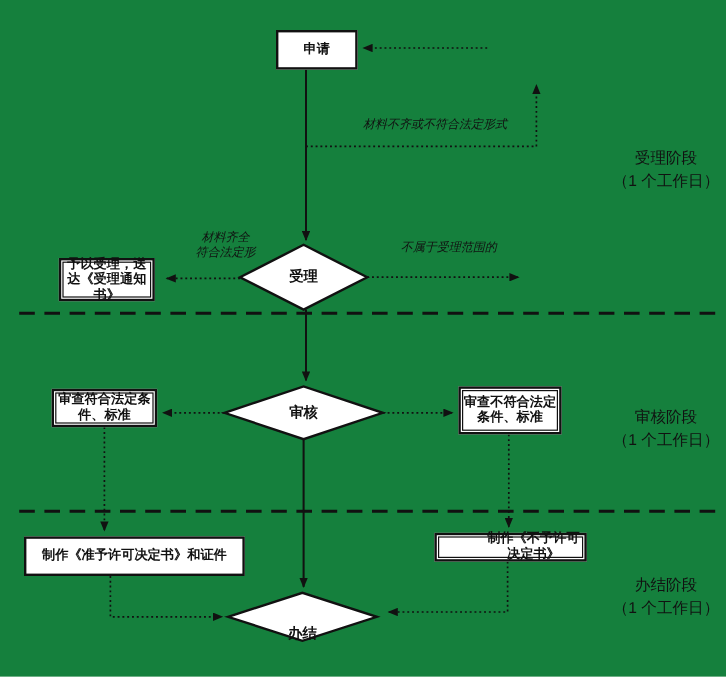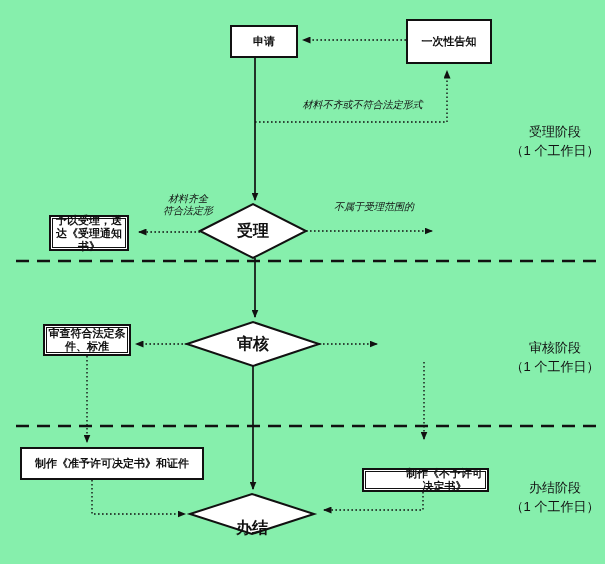--- a/index.html
+++ b/index.html
@@ -1,19 +1,19 @@
 <!DOCTYPE html>
 <html><head>
 <meta charset="utf-8">
 <style>
   html,body{margin:0;padding:0;background:#fff;}
   .canvas{
     position:relative;
     width:605px;height:564px;
-    background:#86efac;
+    background:#15803d;
     font-family:"Liberation Sans", sans-serif;
     color:#111;
     overflow:hidden;
   }
   .canvas svg{position:absolute;left:0;top:0;}
   .box{
     position:absolute;
     box-sizing:border-box;
     border:2px solid #111;
     background:#fff;
@@ -22,21 +22,21 @@
     font-size:11px;font-weight:600;line-height:13px;
     padding:1px 2px;
   }
   .box.double{
     outline:1px solid #111;
     outline-offset:-4px;
   }
   .diamond-label{
     position:absolute;
     transform:translate(-50%,-50%);
-    font-size:16px;font-weight:600;
+    font-size:12px;font-weight:600;
     white-space:nowrap;
   }
   .edge-label{
     position:absolute;
     font-family:"DejaVu Serif", serif;
     font-style:italic;
     font-size:10px;line-height:12px;
     text-align:center;
     white-space:nowrap;
   }
@@ -82,39 +82,39 @@
 
     <polygon points="200,231 253,204 306,231 253,258" fill="#fff" stroke="#111" stroke-width="2"></polygon>
     <polygon points="187,344 253,322 319,344 253,366" fill="#fff" stroke="#111" stroke-width="2"></polygon>
     <polygon points="190,514 252,494 314,514 252,534" fill="#fff" stroke="#111" stroke-width="2"></polygon>
   </svg>
 
   <div class="box" style="left:230px;top:25px;width:68px;height:33px;">
     <span>申请</span>
   </div>
 
-  <div class="box" style="left:406px;top:19px;width:86px;height:45px;">
-    <span>一次性告知</span>
-  </div>
 
   <div class="box double" style="left:37px;top:215px;width:80px;height:36px;margin-left:12px;">
     <span>予以受理，送达《受理通知书》</span>
   </div>
 
 
   <div class="box double" style="left:43px;top:324px;width:88px;height:32px;justify-content:center;">
     <span>审查符合法定条件、标准</span>
   </div>
 
+  <div class="box double" style="left:382px;top:322px;width:86px;height:40px;">
+    <span>审查不符合法定条件、标准</span>
+  </div>
 
   <div class="box" style="left:20px;top:447px;width:184px;height:33px;">
     <span>制作《准予许可决定书》和证件</span>
   </div>
 
-  <div class="box double" style="left:362px;top:468px;width:127px;height:24px;padding-left:40px;">
+  <div class="box double" style="left:362px;top:444px;width:127px;height:24px;padding-left:40px;">
     <span>制作《不予许可决定书》</span>
   </div>
 
   <div class="diamond-label" style="left:253px;top:231px;">受理</div>
   <div class="diamond-label" style="left:253px;top:344px;text-align:center;">审核</div>
   <div class="diamond-label" style="left:252px;top:528px;">办结</div>
 
   <div class="edge-label" style="left:140px;top:193px;width:96px;">
     <span style="display:block;">材料齐全</span>
     <span style="display:block;">符合法定形</span>

